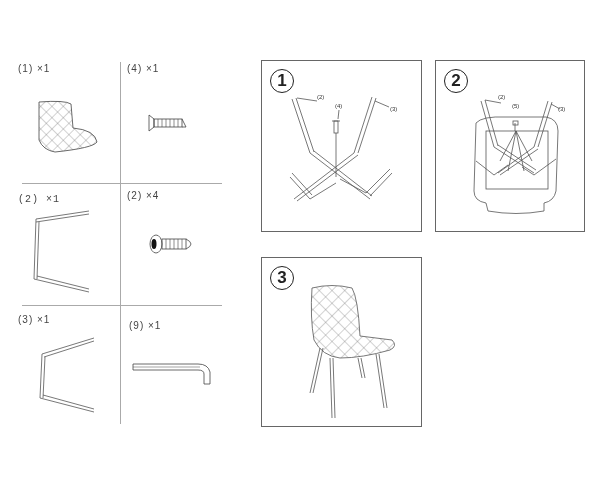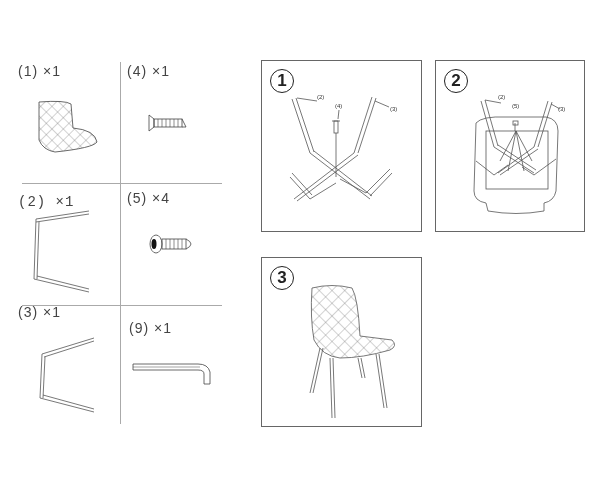--- a/index.html
+++ b/index.html
@@ -1,17 +1,17 @@
 <!DOCTYPE html>
 <html><head>
 <meta charset="utf-8">
 <style>
   html,body{margin:0;padding:0;background:#ffffff;}
   body{width:600px;height:480px;position:relative;overflow:hidden;font-family:"Liberation Sans",sans-serif;color:#333;}
-  .label{position:absolute;font-size:14px;color:#444;letter-spacing:1px;}
+  .label{position:absolute;font-size:10px;color:#444;letter-spacing:1px;}
   .hline{position:absolute;height:1px;background:#aaa;}
   .vline{position:absolute;width:1px;background:#aaa;}
   .box{position:absolute;border:1.5px solid #666;box-sizing:border-box;}
   .stepnum{position:absolute;width:22px;height:22px;border:1.5px solid #222;border-radius:50%;font-size:17px;line-height:22px;text-align:center;color:#222;font-weight:bold;}
   .callout{position:absolute;font-size:6px;color:#333;}
   svg{position:absolute;overflow:visible;}
 </style>
 </head>
 <body>
 
@@ -38,30 +38,30 @@
     <path d="M10 5V13 M14 5V13 M18 5V13 M22 5V13 M26 5V13 M30 5V13" stroke="#444" stroke-width="0.6"></path>
   </svg>
 
   <div class="label" style="left:18px;top:194px;font-family:Liberation Mono, monospace;">(2) ×1</div>
   <svg width="70" height="80" style="left:30px;top:215px;">
     <path d="M6 4 L59 -4 M6 7 L59 -1" stroke="#555" stroke-width="0.8"></path>
     <path d="M6 4 L4 64 M9 7 L7 64" stroke="#555" stroke-width="0.8"></path>
     <path d="M4 64 L59 77 M7 61 L59 74" stroke="#555" stroke-width="0.8"></path>
   </svg>
 
-  <div class="label" style="left:127px;top:190px;">(5) ×4</div>
+  <div class="label" style="left:127px;top:190px;">(2) ×4</div>
   <svg width="50" height="24" style="left:150px;top:234px;">
     <ellipse cx="6" cy="10" rx="6" ry="9" fill="none" stroke="#444" stroke-width="0.8"></ellipse>
     <ellipse cx="4" cy="10" rx="2.5" ry="5" fill="#111"></ellipse>
     <rect x="12" y="5" width="24" height="10" fill="none" stroke="#444" stroke-width="0.8"></rect>
     <path d="M36 5 Q46 10 36 15" fill="none" stroke="#444" stroke-width="0.8"></path>
     <path d="M16 5V15 M20 5V15 M24 5V15 M28 5V15 M32 5V15" stroke="#444" stroke-width="0.6"></path>
   </svg>
 
-  <div class="label" style="left:18px;top:304px;">(3) ×1</div>
+  <div class="label" style="left:18px;top:314px;">(3) ×1</div>
   <svg width="70" height="80" style="left:38px;top:340px;">
     <path d="M4 14 L56 -2 M6 17 L56 1" stroke="#555" stroke-width="0.8"></path>
     <path d="M4 14 L2 58 M7 17 L5 58" stroke="#555" stroke-width="0.8"></path>
     <path d="M2 58 L56 72 M5 55 L56 69" stroke="#555" stroke-width="0.8"></path>
   </svg>
 
   <div class="label" style="left:129px;top:320px;">(9) ×1</div>
   <svg width="90" height="30" style="left:132px;top:362px;">
     <path d="M1 2 L66 2 Q76 2 78 10 L78 22 L72 22 L72 12 Q72 8 66 8 L1 8 Z" fill="none" stroke="#444" stroke-width="0.8"></path>
     <path d="M1 5 L68 5" stroke="#444" stroke-width="0.5"></path>

